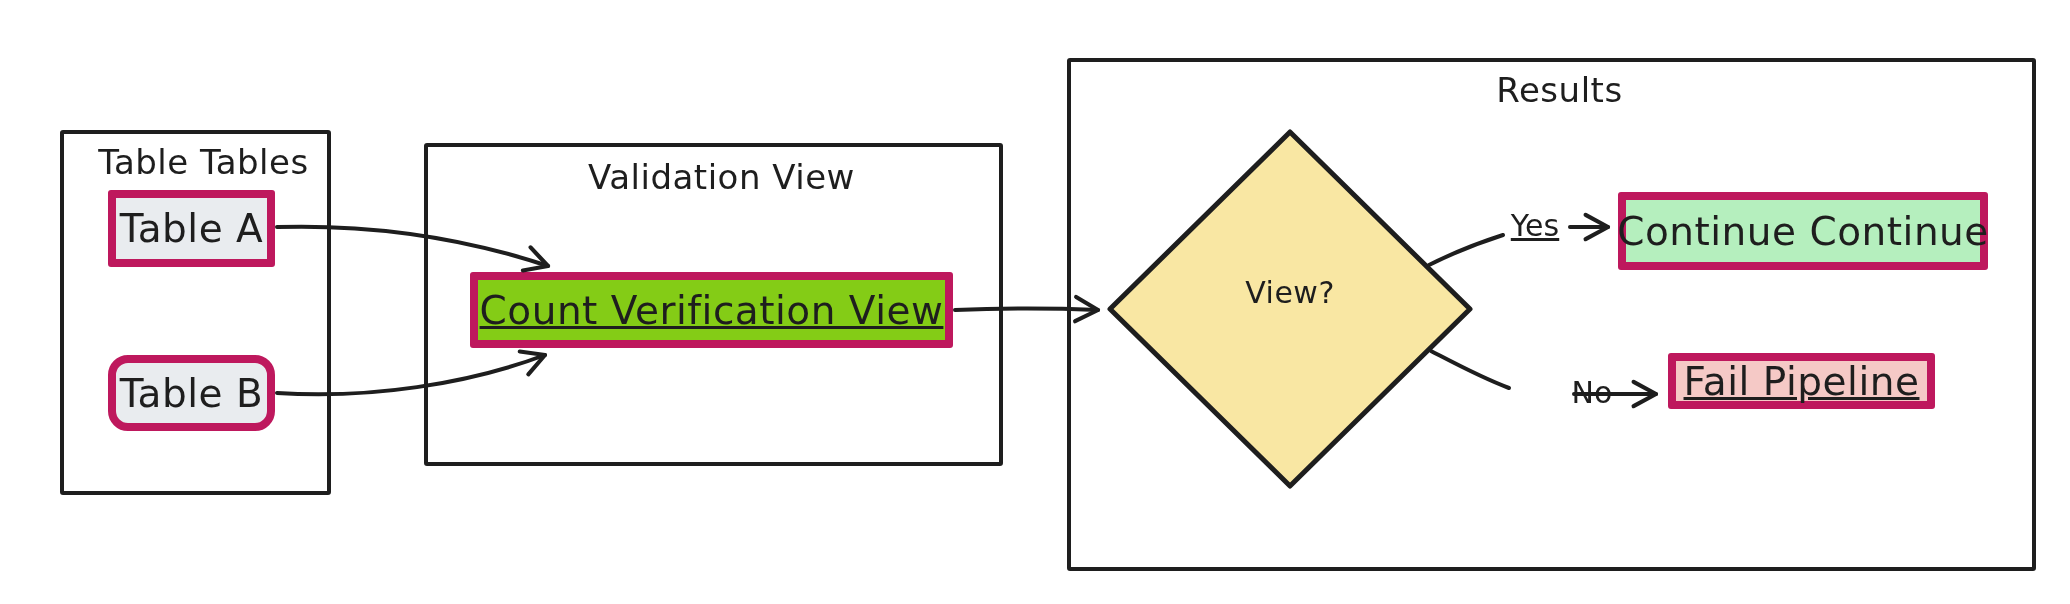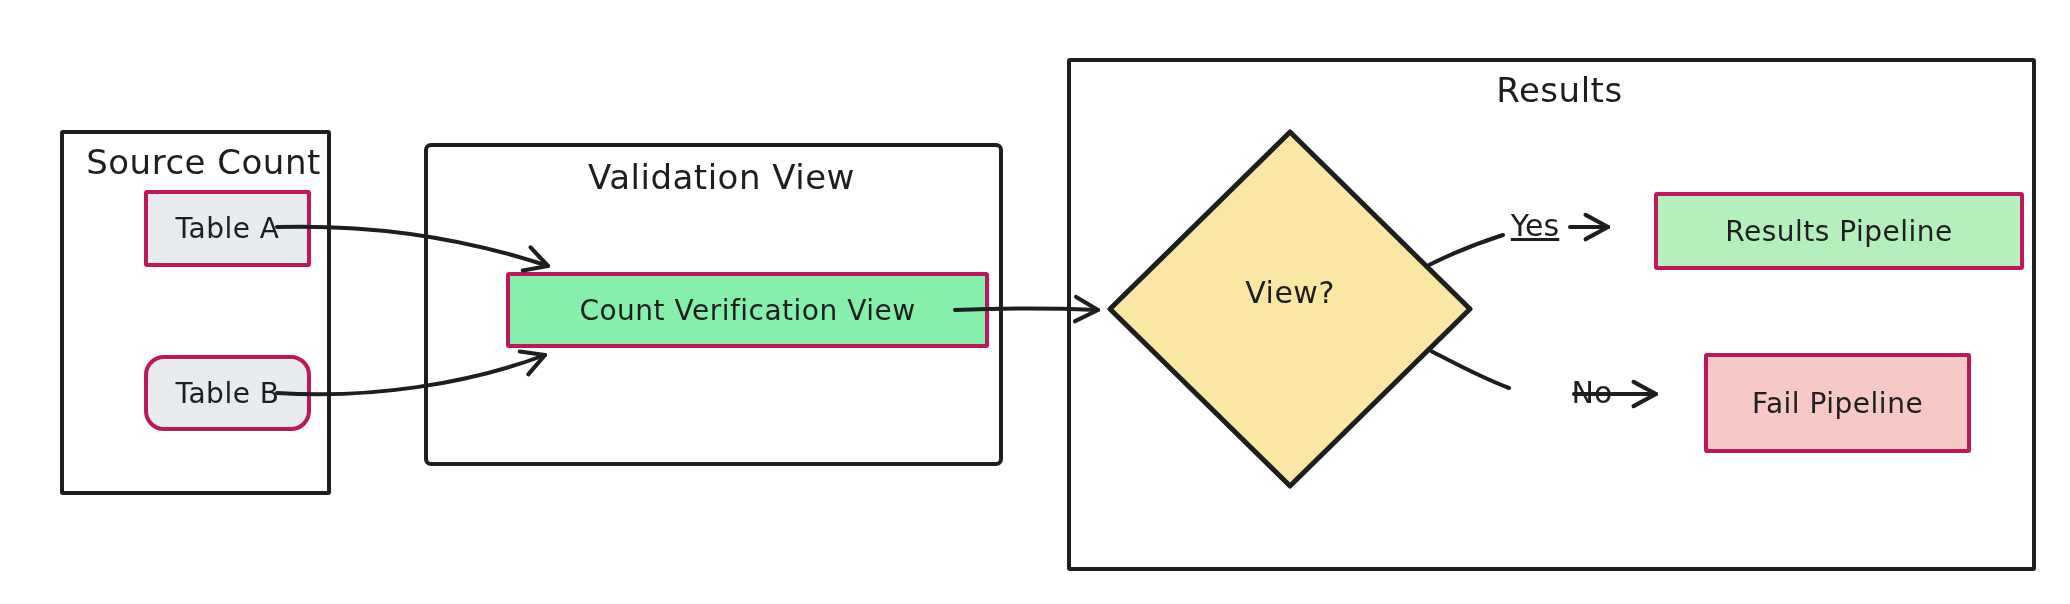--- a/index.html
+++ b/index.html
@@ -23,45 +23,44 @@
     width: 100%;
     text-align: center;
     font-size: 34px;
     font-weight: 500;
     letter-spacing: 0.5px;
     white-space: nowrap;
     padding-left: 8px;
   }
   .node {
     position: absolute;
-    border: 4px solid #be185d;
+    border: 8px solid #be185d;
     border-radius: 3px;
     display: flex;
     align-items: center;
     justify-content: center;
-    font-size: 28px;
+    font-size: 39px;
     font-weight: 500;
     letter-spacing: 0.5px;
     white-space: nowrap;
     box-sizing: border-box;
-    margin-left: 36px;
   }
   #source-group     { left: 60px;  top: 130px; width: 263px; height: 357px; }
   #source-title     { top: 8px; }
   #table-a          { left: 108px; top: 190px; width: 167px; height: 77px; background: #e9ecef; }
   #table-b          { left: 108px; top: 355px; width: 167px; height: 76px; background: #e9ecef; border-radius: 20px; }
 
-  #validation-group { left: 424px; top: 143px; width: 571px; height: 315px; border-radius: 7px; }
+  #validation-group { left: 424px; top: 143px; width: 571px; height: 315px; }
   #validation-title { top: 10px; }
-  #count-view       { left: 470px; top: 272px; width: 483px; height: 76px; background: #86efac; }
+  #count-view       { left: 470px; top: 272px; width: 483px; height: 76px; background: #84cc16; text-decoration: underline; }
 
   #results-group    { left: 1067px; top: 58px; width: 961px; height: 505px; }
   #results-title    { top: 8px; }
   #continue-node    { left: 1618px; top: 192px; width: 370px; height: 78px; background: #b5efbe; }
-  #fail-node        { left: 1668px; top: 353px; width: 267px; height: 100px; background: #f5c9c6; }
+  #fail-node        { left: 1668px; top: 353px; width: 267px; height: 56px; background: #f5c9c6; text-decoration: underline; }
 
   #diamond-label {
     position: absolute;
     left: 1165px; top: 274px; width: 250px;
     text-align: center;
     font-size: 30px;
     font-weight: 500;
     line-height: 37px;
     letter-spacing: 0.5px;
   }
@@ -82,41 +81,41 @@
     pointer-events: none;
   }
   #edge-layer path, #edge-layer polygon { pointer-events: none; }
 </style>
 </head>
 <body>
 
 <div class="canvas">
 
   <div class="group" id="source-group">
-    <div class="group-title" id="source-title">Source Count</div>
+    <div class="group-title" id="source-title">Table Tables</div>
   </div>
   <div class="node" id="table-a">
     <span>Table A</span>
   </div>
   <div class="node" id="table-b">
     <span>Table B</span>
   </div>
 
   <div class="group" id="validation-group">
     <div class="group-title" id="validation-title">Validation View</div>
   </div>
   <div class="node" id="count-view">
     <span>Count Verification View</span>
   </div>
 
   <div class="group" id="results-group">
     <div class="group-title" id="results-title">Results</div>
   </div>
   <div class="node" id="continue-node">
-    <span>Results Pipeline</span>
+    <span>Continue Continue</span>
   </div>
   <div class="node" id="fail-node">
     <span>Fail Pipeline</span>
   </div>
 
   <svg id="edge-layer" viewBox="0 0 2070 604" xmlns="http://www.w3.org/2000/svg">
     <defs>
       <marker id="arrowhead" viewBox="0 0 10 10" refX="8.5" refY="5" markerWidth="8" markerHeight="8" orient="auto-start-reverse" markerUnits="strokeWidth">
         <path d="M1.5,1.2 L8.5,5 L1.5,8.8" fill="none" stroke="#1e1e1e" stroke-width="1.3" stroke-linecap="round" stroke-linejoin="round"></path>
       </marker>

